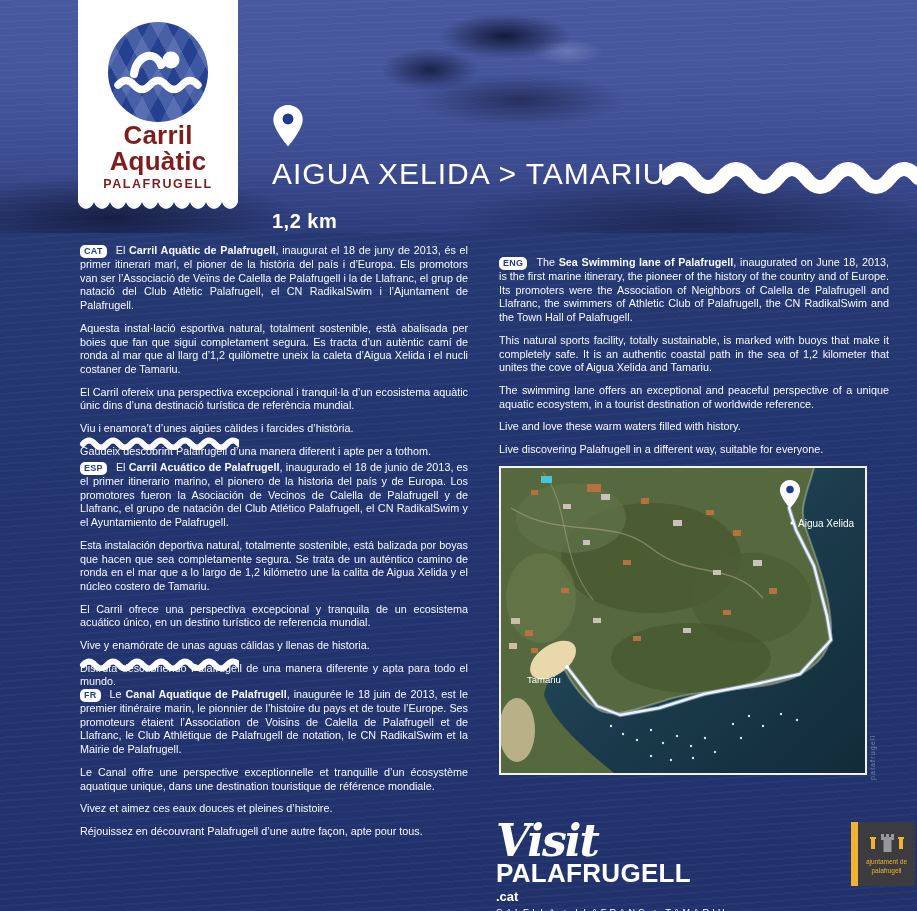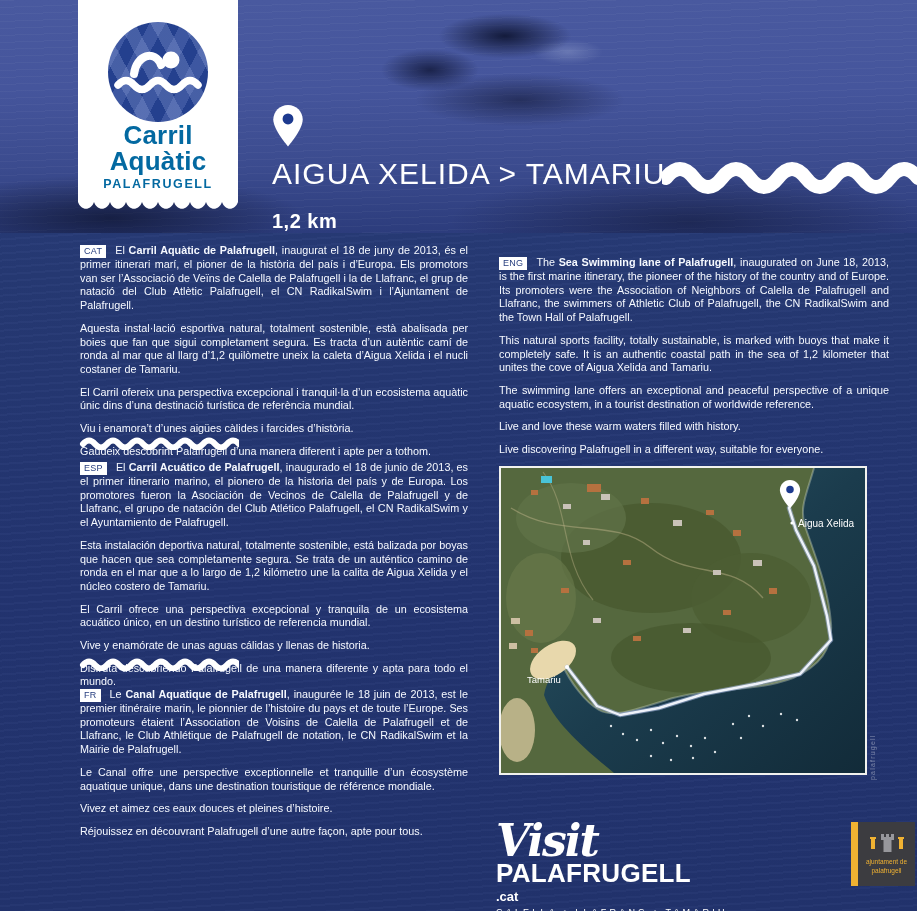--- a/index.html
+++ b/index.html
@@ -31,37 +31,37 @@
   .logo-scallop { position:absolute; left:0; top:199px; width:160px; height:12px; display:block; }
   .emblem {
     position:absolute; left:30px; top:22px; width:100px; height:100px; border-radius:50%;
     background:
       repeating-linear-gradient(62deg, rgba(150,168,220,.30) 0 14px, rgba(150,168,220,0) 14px 28px),
       repeating-linear-gradient(-62deg, rgba(120,140,205,.30) 0 14px, rgba(120,140,205,0) 14px 28px),
       #24408e;
     overflow:hidden;
   }
   .emblem svg { position:absolute; left:0; top:0; }
-  .logo-text { position:absolute; left:0; top:122px; width:160px; text-align:center; color:#0369a1; }
+  .logo-text { position:absolute; left:0; top:122px; width:160px; text-align:center; color:#7f1d1d; }
   .logo-line { font-size:26px; font-weight:bold; line-height:26px; letter-spacing:0.2px; }
   .logo-sub  { font-size:12.5px; font-weight:bold; letter-spacing:1.6px; margin-top:3px; }
 
   
   .route-block { position:absolute; left:272px; top:103px; z-index:4; }
   .pin { display:block; }
   .route-title { margin-top:8px; font-size:30px; font-weight:500; letter-spacing:1px; white-space:nowrap; }
   .route-distance { margin-top:19px; font-size:20px; font-weight:bold; letter-spacing:0.5px; }
   .header-squiggle { position:absolute; left:662px; top:150px; z-index:4; }
 
   
   .lang-block { position:absolute; font-size:10.8px; line-height:1.27; text-align:justify; color:#f6f9ff; }
   .lang-block p { margin:0 0 9px 0; }
   .lang-tag {
-    display:inline-block; background:#fff; color:#253d7e; font-weight:normal; font-size:9px;
-    padding:1px 4px 1px 4px; border-radius:0; margin-right:9px; letter-spacing:0.3px; line-height:11px;
+    display:inline-block; background:#fff; color:#253d7e; font-weight:bold; font-size:9px;
+    padding:1px 4px 1px 4px; border-radius:5px; margin-right:9px; letter-spacing:0.3px; line-height:11px;
   }
   .pos-cat { left:80px; top:244px; width:388px; }
   .pos-eng { left:499px; top:256px; width:390px; }
   .pos-esp { left:80px; top:461px; width:388px; }
   .pos-fr  { left:80px; top:688px; width:388px; }
   .squiggle-1 { position:absolute; left:79px; top:436px; }
   .squiggle-2 { position:absolute; left:79px; top:657px; }
 
   
   .map-frame { position:absolute; left:499px; top:466px; width:368px; height:309px; background:#f2f2ee; padding:2px; }

